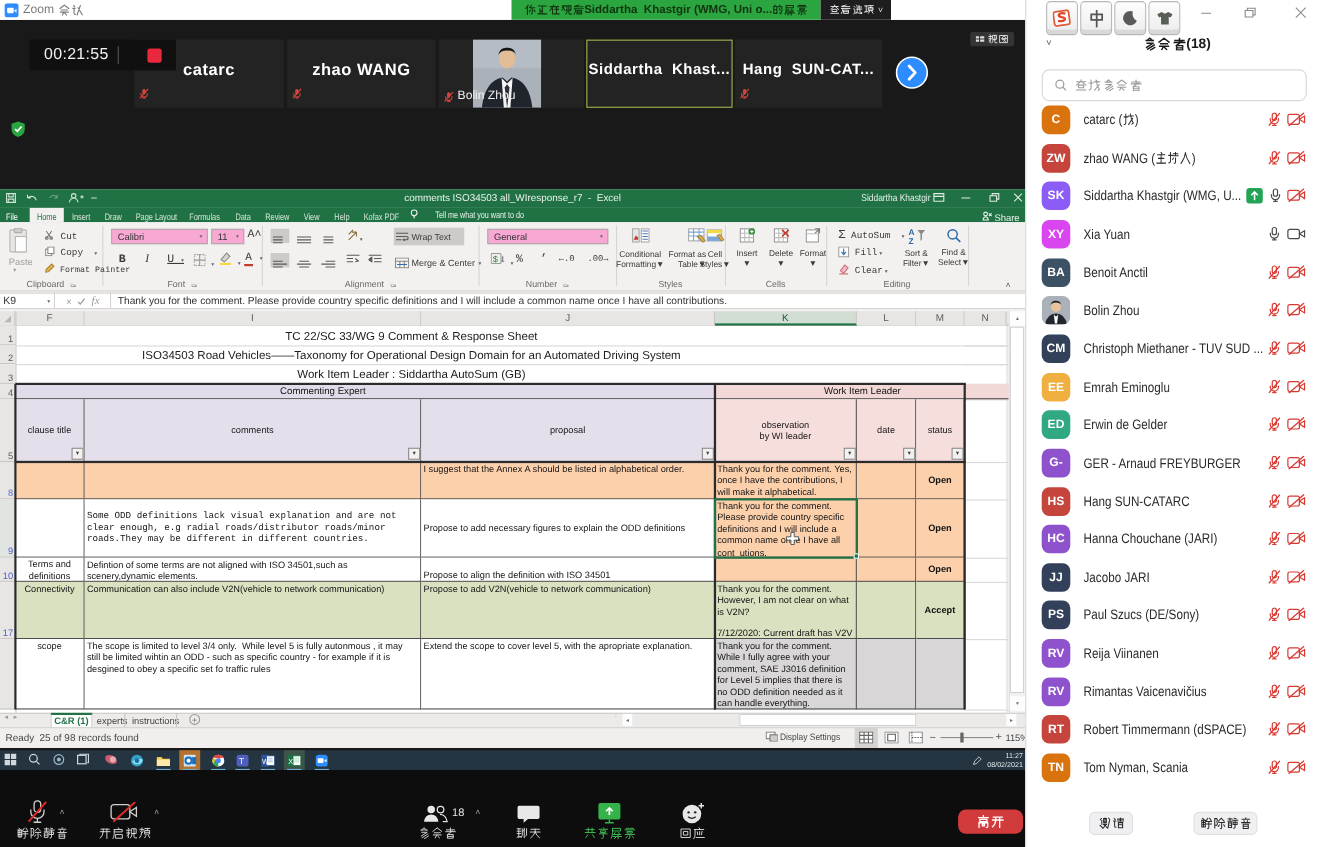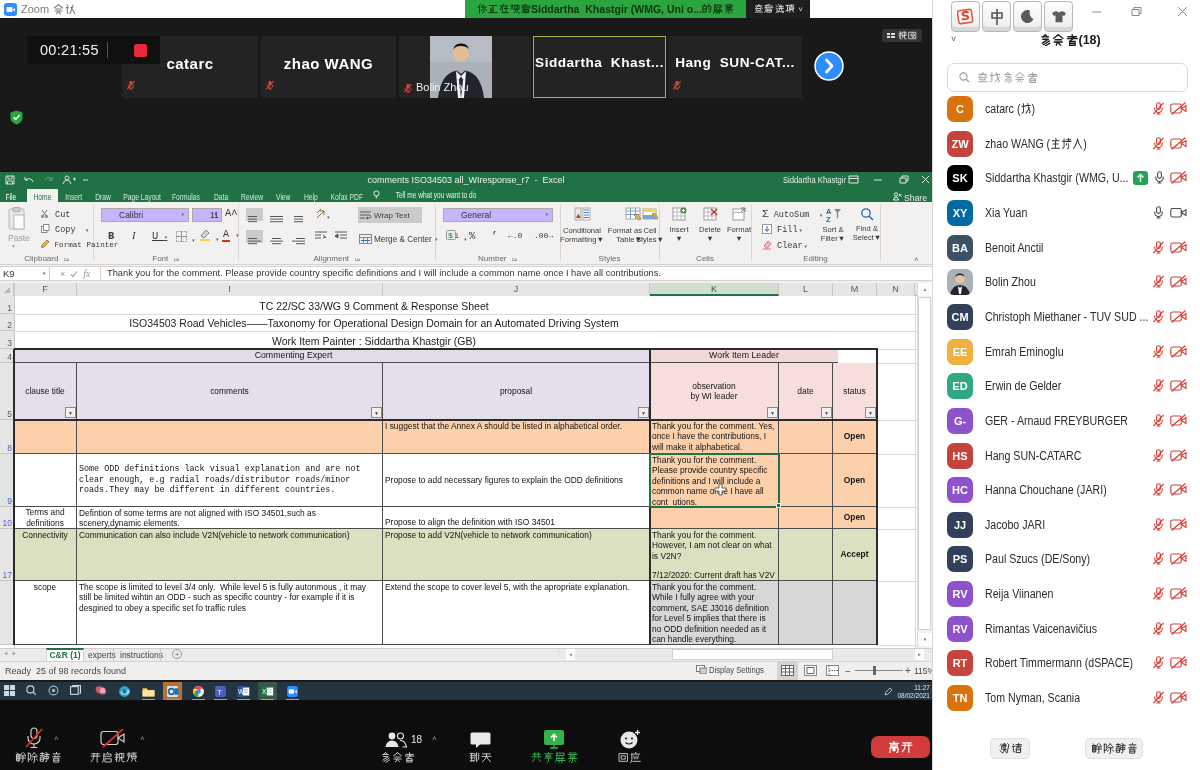--- a/index.html
+++ b/index.html
@@ -9,21 +9,21 @@
 .tile{position:absolute;top:36px;height:62px;background:#232323;}
 .tname{position:absolute;width:100%;text-align:center;top:19px;color:#fff;font-weight:bold;font-size:15px;letter-spacing:.5px;white-space:nowrap;}
 .cell{position:absolute;overflow:hidden;font-size:8.4px;color:#141414;line-height:10.4px;}
 .gl{position:absolute;background:#d9d9d9;}
 .colhdr{position:absolute;top:283px;height:13px;font-size:9px;color:#5a5a5a;text-align:center;line-height:13px;background:#e7e6e5;border-right:1px solid #c9c7c5;}
 .rowhdr{position:absolute;left:0;width:14px;background:#e7e6e5;border-bottom:1px solid #c9c7c5;font-size:8.5px;color:#5a5a5a;text-align:right;padding-right:2px;display:flex;align-items:flex-end;justify-content:flex-end;}
 .fbtn{position:absolute;width:11px;height:11px;background:#f2f1f0;border:1px solid #8a8a8a;color:#444;font-size:5px;line-height:10px;text-align:center;}
 .grp{position:absolute;top:254px;font-size:8px;color:#6a6866;text-align:center;}
 .gdiv{position:absolute;top:205px;height:55px;width:1px;background:#d8d5d2;}
 .rbtn{position:absolute;font-size:8.5px;color:#3b3a39;white-space:nowrap;font-family:Liberation Mono, monospace;}
-.combo{position:absolute;background:#c4b5fd;border:1px solid #acaaa8;font-size:8.5px;color:#333;padding-left:17px;}
+.combo{position:absolute;background:#f9a8d4;border:1px solid #acaaa8;font-size:8.5px;color:#333;padding-left:5px;}
 .pr{position:absolute;left:947px;width:250px;height:26px;}
 .pav{position:absolute;left:0;top:0;width:26px;height:26px;border-radius:7px;color:#fff;font-size:11px;font-weight:bold;text-align:center;line-height:26px;}
 .pnm{position:absolute;left:38px;top:6px;font-size:12.5px;color:#2a2a2a;white-space:nowrap;max-width:196px;overflow:hidden;display:inline-flex;transform:scaleX(0.85);transform-origin:0 50%;}
 .zlbl{position:absolute;text-align:center;font-size:11.5px;color:#d8d8d8;width:80px;}
 </style></head><body>
 <div class="a" style="left:0;top:18px;width:932px;height:682px;background:#191919"></div>
 <div class="a" style="left:0;top:0;width:932px;height:18px;background:#fff">
 <svg class="a" style="left:4px;top:3px" width="13" height="13">
       <rect x="0" y="0" width="13" height="13" rx="3" fill="#2D8CFF"></rect>
       <rect x="2.5" y="4" width="6" height="5" rx="1" fill="#fff"></rect>
@@ -442,23 +442,23 @@
 <div class="gl" style="left:877px;top:363px;width:40px;height:1px"></div>
 <div class="gl" style="left:877px;top:420px;width:40px;height:1px"></div>
 <div class="gl" style="left:877px;top:454px;width:40px;height:1px"></div>
 <div class="gl" style="left:877px;top:507px;width:40px;height:1px"></div>
 <div class="gl" style="left:877px;top:529px;width:40px;height:1px"></div>
 <div class="gl" style="left:877px;top:581px;width:40px;height:1px"></div>
 <div class="gl" style="left:877px;top:645px;width:40px;height:1px"></div>
 <div class="gl" style="left:915px;top:296px;width:1px;height:352px"></div>
 <div class="a" style="left:74px;top:300px;width:600px;text-align:center;font-size:10.5px;color:#1c1c1c">TC 22/SC 33/WG 9 Comment &amp; Response Sheet</div>
 <div class="a" style="left:74px;top:317px;width:600px;text-align:center;font-size:10.5px;color:#1c1c1c">ISO34503 Road Vehicles——Taxonomy for Operational Design Domain for an Automated Driving System</div>
-<div class="a" style="left:74px;top:335px;width:600px;text-align:center;font-size:10.5px;color:#1c1c1c">Work Item Painter : Siddartha Khastgir (GB)</div>
+<div class="a" style="left:74px;top:335px;width:600px;text-align:center;font-size:10.5px;color:#1c1c1c">Work Item Leader : Siddartha AutoSum (GB)</div>
 <div class="cell" style="left:14px;top:349px;width:636px;height:14px;background:#e2dcea;border-right:1px solid #4c4c4c;border-bottom:1px solid #4c4c4c;text-align:center;line-height:13px;font-size:8.8px"><span style="position:relative;left:-38px">Commenting Expert</span></div>
-<div class="cell" style="left:650px;top:349px;width:188px;height:14px;background:#f2d8d6;border-bottom:1px solid #4c4c4c;text-align:center;line-height:13px;font-size:8.8px">Work Item Leader</div>
+<div class="cell" style="left:650px;top:349px;width:268px;height:14px;background:#f2d8d6;border-bottom:1px solid #4c4c4c;text-align:center;line-height:13px;font-size:8.8px">Work Item Leader</div>
 <div class="cell" style="left:14px;top:363px;width:63px;height:57px;background:#e4dfea;border-right:1px solid #4c4c4c;border-bottom:1px solid #4c4c4c;padding:1px 2px;display:flex;align-items:center;justify-content:center;text-align:center;">clause title</div>
 <div class="cell" style="left:77px;top:363px;width:306px;height:57px;background:#e4dfea;border-right:1px solid #4c4c4c;border-bottom:1px solid #4c4c4c;padding:1px 2px;display:flex;align-items:center;justify-content:center;text-align:center;">comments</div>
 <div class="cell" style="left:383px;top:363px;width:267px;height:57px;background:#e4dfea;border-right:1px solid #4c4c4c;border-bottom:1px solid #4c4c4c;padding:1px 2px;display:flex;align-items:center;justify-content:center;text-align:center;">proposal</div>
 <div class="cell" style="left:650px;top:363px;width:129px;height:57px;background:#f6dedd;border-right:1px solid #4c4c4c;border-bottom:1px solid #4c4c4c;padding:1px 2px;display:flex;align-items:center;justify-content:center;text-align:center;">observation<br>by WI leader</div>
 <div class="cell" style="left:779px;top:363px;width:54px;height:57px;background:#f6dedd;border-right:1px solid #4c4c4c;border-bottom:1px solid #4c4c4c;padding:1px 2px;display:flex;align-items:center;justify-content:center;text-align:center;">date</div>
 <div class="cell" style="left:833px;top:363px;width:44px;height:57px;background:#f6dedd;border-right:1px solid #4c4c4c;border-bottom:1px solid #4c4c4c;padding:1px 2px;display:flex;align-items:center;justify-content:center;text-align:center;">status</div>
 <div class="fbtn" style="left:65px;top:407px">▼</div>
 <div class="fbtn" style="left:371px;top:407px">▼</div>
 <div class="fbtn" style="left:638px;top:407px">▼</div>
 <div class="fbtn" style="left:767px;top:407px">▼</div>
@@ -852,39 +852,39 @@
       <path d="M6.5,10.3v1.6 M4.5,12h4" stroke="#D93A32" stroke-width="1.1"></path>
       <path d="M1.5,12.2 11.5,0.8" stroke="#D93A32" stroke-width="1.2"></path>
     </svg>
 <svg class="a" style="left:223px;top:6px" width="17" height="13" viewBox="0 0 17 13">
       <rect x="0.8" y="2" width="10.5" height="9" rx="1.8" fill="none" stroke="#D93A32" stroke-width="1.1"></rect>
       <path d="M11.3,6.5 16,3.5v6z" fill="none" stroke="#D93A32" stroke-width="1.1"></path>
       <path d="M1.5,12.5 15.5,0.5" stroke="#D93A32" stroke-width="1.2"></path>
     </svg>
 </div>
 <div class="pr" style="top:165.3px">
-<div class="pav" style="background:#000000">SK</div>
+<div class="pav" style="background:#8b5cf6">SK</div>
 <span class="pnm">Siddartha Khastgir (WMG, U...</span>
 <div class="a" style="left:186px;top:6px;width:15px;height:14px;background:#23A455;border-radius:3px"></div>
 <svg class="a" style="left:189px;top:8px" width="9" height="10" viewBox="0 0 9 10">
       <path d="M4.5,9v-7 M1.5,4.5 4.5,1.5 7.5,4.5" stroke="#fff" stroke-width="1.4" fill="none"></path>
     </svg>
 <svg class="a" style="left:206px;top:6px" width="13" height="13" viewBox="0 0 13 13">
       <rect x="4.6" y="0.8" width="3.8" height="6.6" rx="1.9" fill="none" stroke="#4a4a4a" stroke-width="1.1"></rect>
       <path d="M2.8,5.6v1.2a3.7,3.7 0 0 0 7.4,0v-1.2" stroke="#4a4a4a" stroke-width="1.1" fill="none"></path>
       <path d="M6.5,10.3v1.6 M4.5,12h4" stroke="#4a4a4a" stroke-width="1.1"></path>
     </svg>
 <svg class="a" style="left:223px;top:6px" width="17" height="13" viewBox="0 0 17 13">
       <rect x="0.8" y="2" width="10.5" height="9" rx="1.8" fill="none" stroke="#D93A32" stroke-width="1.1"></rect>
       <path d="M11.3,6.5 16,3.5v6z" fill="none" stroke="#D93A32" stroke-width="1.1"></path>
       <path d="M1.5,12.5 15.5,0.5" stroke="#D93A32" stroke-width="1.2"></path>
     </svg>
 </div>
 <div class="pr" style="top:200.0px">
-<div class="pav" style="background:#0369a1">XY</div>
+<div class="pav" style="background:#d946ef">XY</div>
 <span class="pnm">Xia Yuan</span>
 <svg class="a" style="left:205px;top:6px" width="13" height="13" viewBox="0 0 13 13">
       <rect x="4.6" y="0.8" width="3.8" height="6.6" rx="1.9" fill="none" stroke="#4a4a4a" stroke-width="1.1"></rect>
       <path d="M2.8,5.6v1.2a3.7,3.7 0 0 0 7.4,0v-1.2" stroke="#4a4a4a" stroke-width="1.1" fill="none"></path>
       <path d="M6.5,10.3v1.6 M4.5,12h4" stroke="#4a4a4a" stroke-width="1.1"></path>
     </svg>
 <svg class="a" style="left:223px;top:6px" width="17" height="13" viewBox="0 0 17 13">
       <rect x="0.8" y="2.5" width="10.5" height="8.5" rx="1.8" fill="none" stroke="#4a4a4a" stroke-width="1.1"></rect>
       <path d="M11.3,6.5 16,3.8v5.6z" fill="none" stroke="#4a4a4a" stroke-width="1.1"></path>
     </svg>

